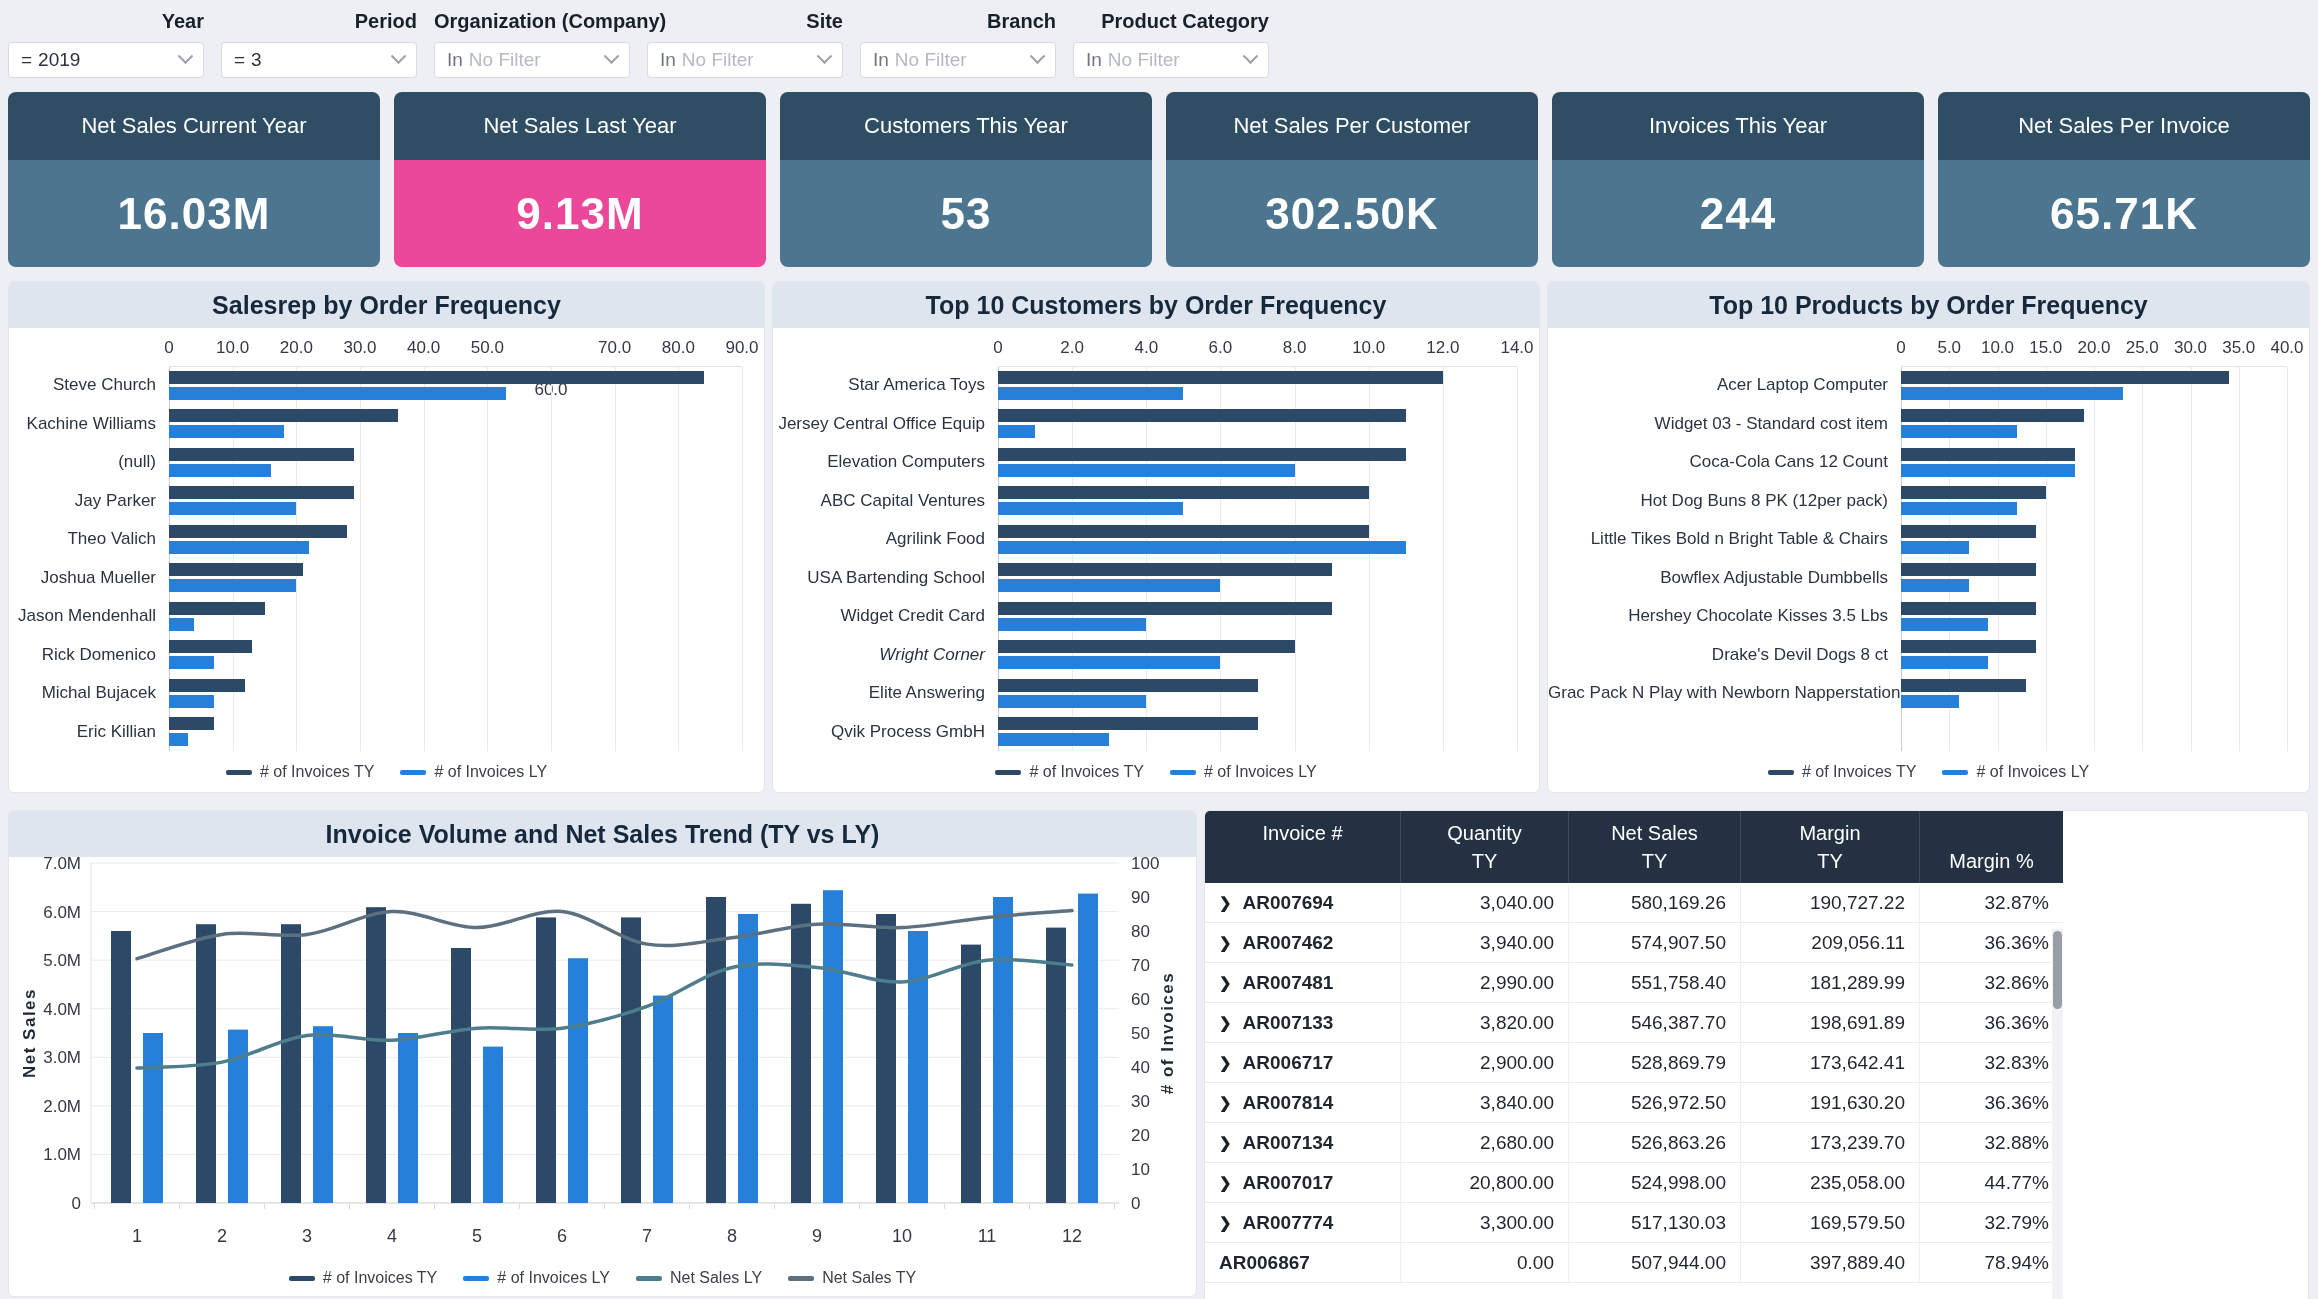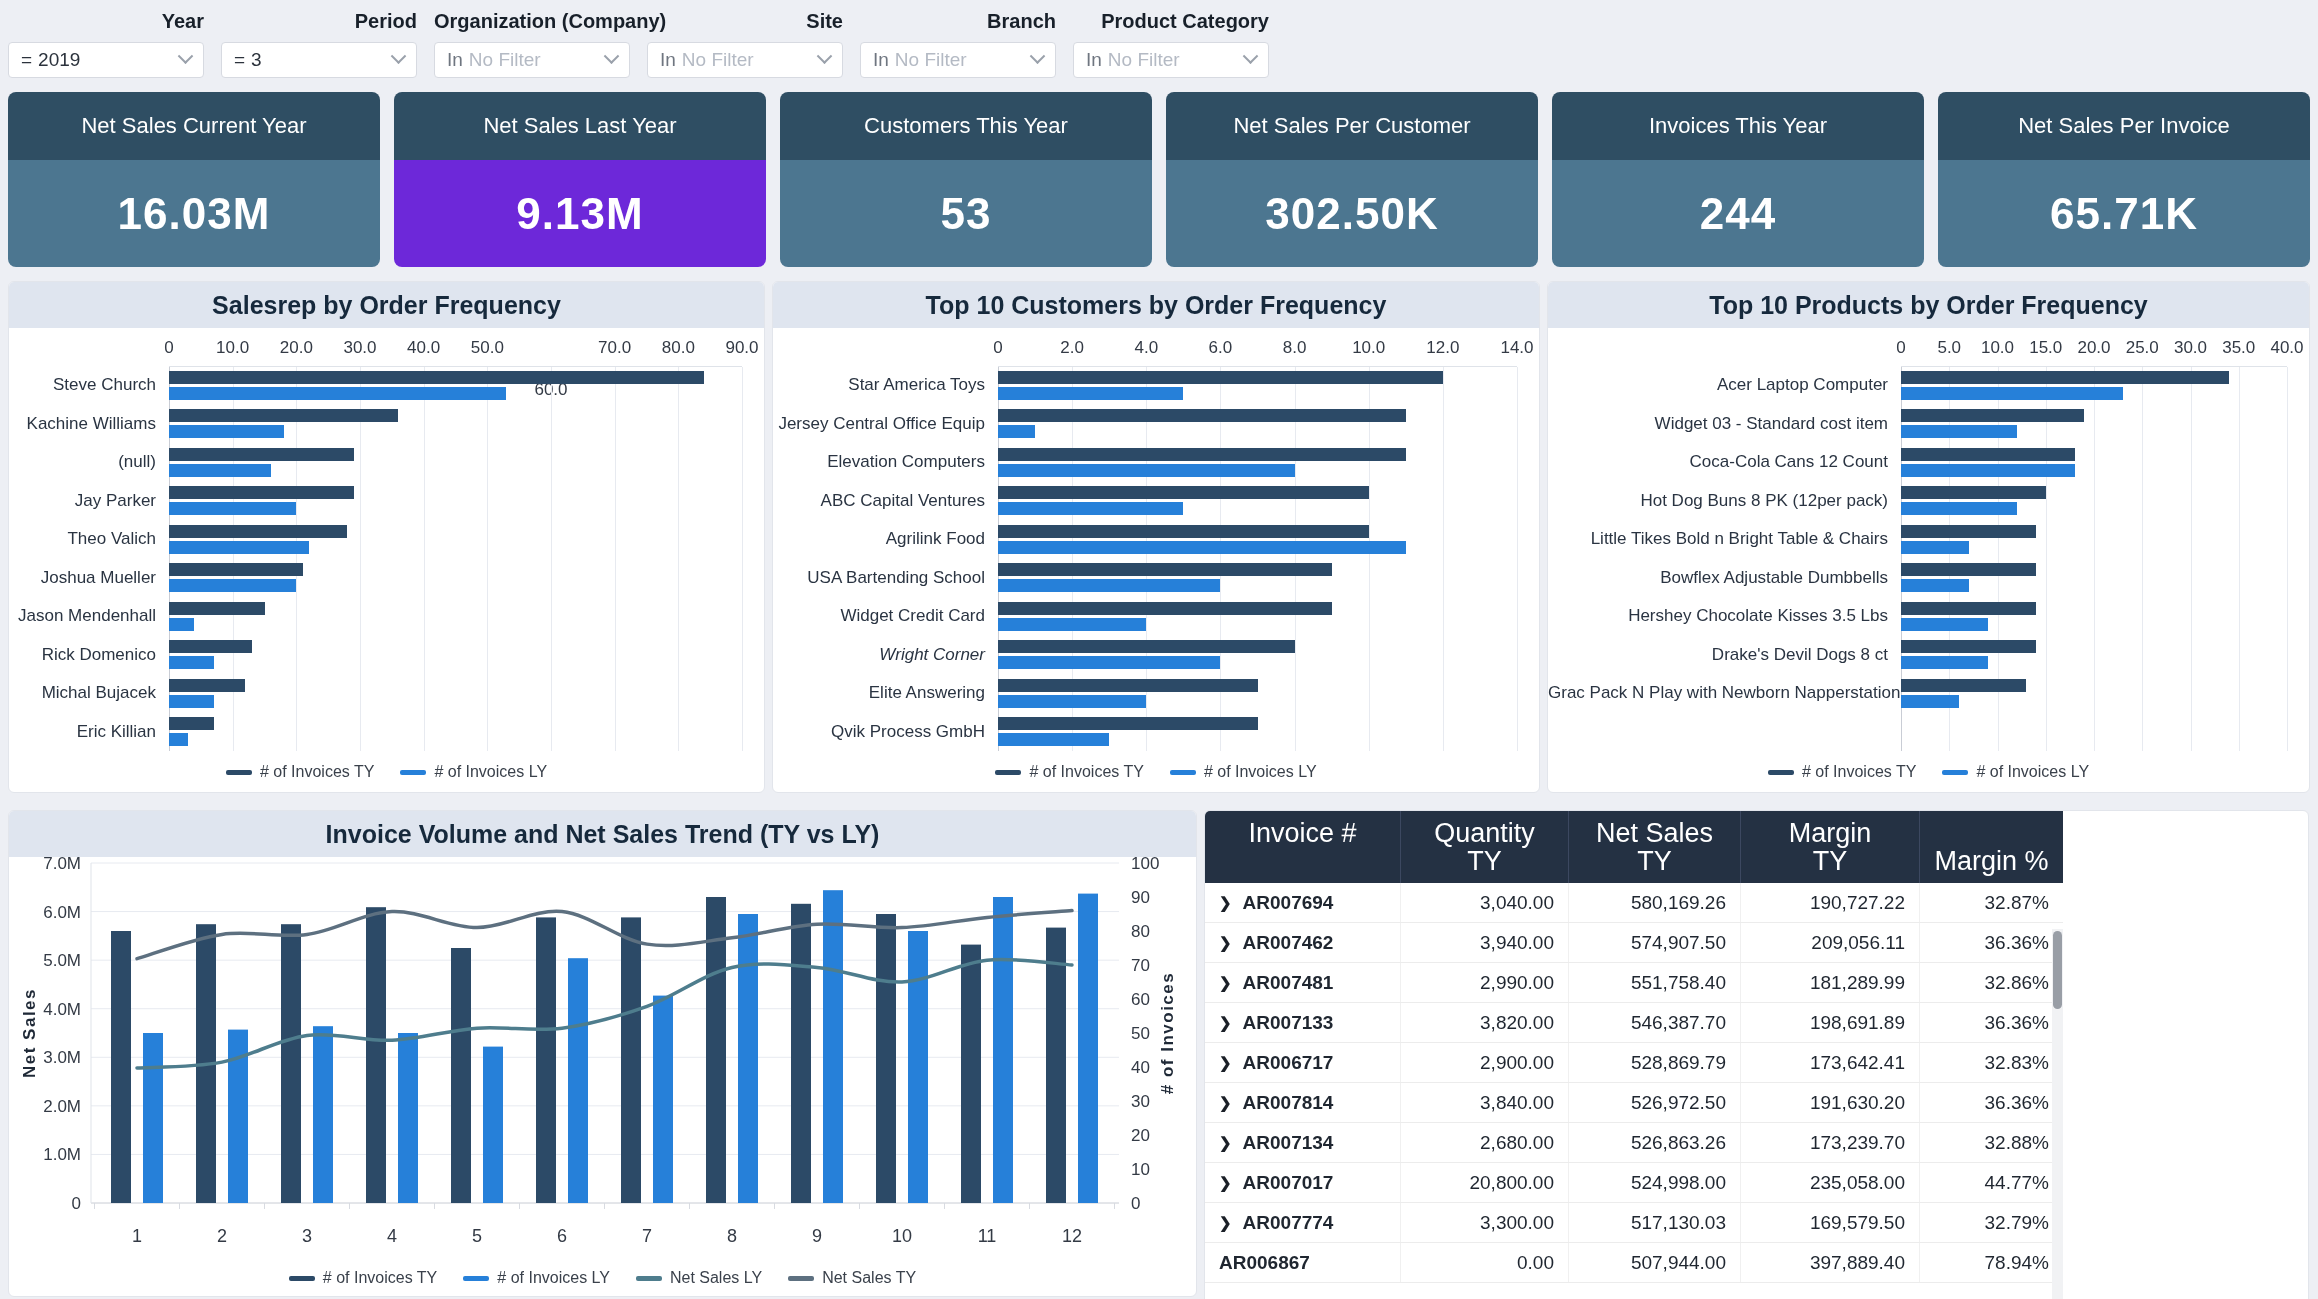--- a/index.html
+++ b/index.html
@@ -59,21 +59,21 @@
   
   .trend-panel { width:1189px; height:487px; }
   #combo svg { display:block; }
   #combo text { font-family:"Liberation Sans", sans-serif; }
 
   
   .table-panel { width:1105px; height:500px; position:relative; }
   .tblwrap { position:relative; width:858px; }
   .thead { display:grid; color:#fff; height:72px; }
   .th { display:flex; flex-direction:column; justify-content:center; align-items:center;
-        font-size:27px; border-left:1px solid #3c4860; cursor:pointer; }
+        font-size:20px; border-left:1px solid #3c4860; cursor:pointer; }
   .th:first-child { border-left:none; }
   .th span { height:28px; line-height:28px; }
   .trow { display:grid; height:40px; border-bottom:1px solid #ececec; align-items:center; font-size:19px; color:#1f2630; background:#fff; }
   .td { padding:0 14px; text-align:right; border-left:1px solid #f0f0f0; height:100%; display:flex; align-items:center; justify-content:flex-end; }
   .td.first { justify-content:flex-start; font-weight:bold; gap:11px; border-left:none; }
   .exp { font-size:15px; font-weight:bold; color:#1a1f27; cursor:pointer; }
   .vscroll { position:absolute; left:847px; top:118px; bottom:0; width:11px; background:#f1f2f4; }
   .vthumb { position:absolute; top:2px; left:1px; width:9px; height:78px; background:#999ea6; border-radius:5px; cursor:grab; }
 </style>
 </head>
@@ -131,21 +131,21 @@
       </div>
     </div>
 
   <div class="kpis" id="kpis">
       <div class="kpi">
         <div class="kh" style="background: rgb(47, 78, 99);">Net Sales Current Year</div>
         <div class="kv" style="background: rgb(76, 118, 144);">16.03M</div>
       </div>
       <div class="kpi">
         <div class="kh" style="background: rgb(47, 78, 99);">Net Sales Last Year</div>
-        <div class="kv" style="background: #6d28d9;">9.13M</div>
+        <div class="kv" style="background: #ec4899;">9.13M</div>
       </div>
       <div class="kpi">
         <div class="kh" style="background: rgb(47, 78, 99);">Customers This Year</div>
         <div class="kv" style="background: rgb(76, 118, 144);">53</div>
       </div>
       <div class="kpi">
         <div class="kh" style="background: rgb(47, 78, 99);">Net Sales Per Customer</div>
         <div class="kv" style="background: rgb(76, 118, 144);">302.50K</div>
       </div>
       <div class="kpi">

